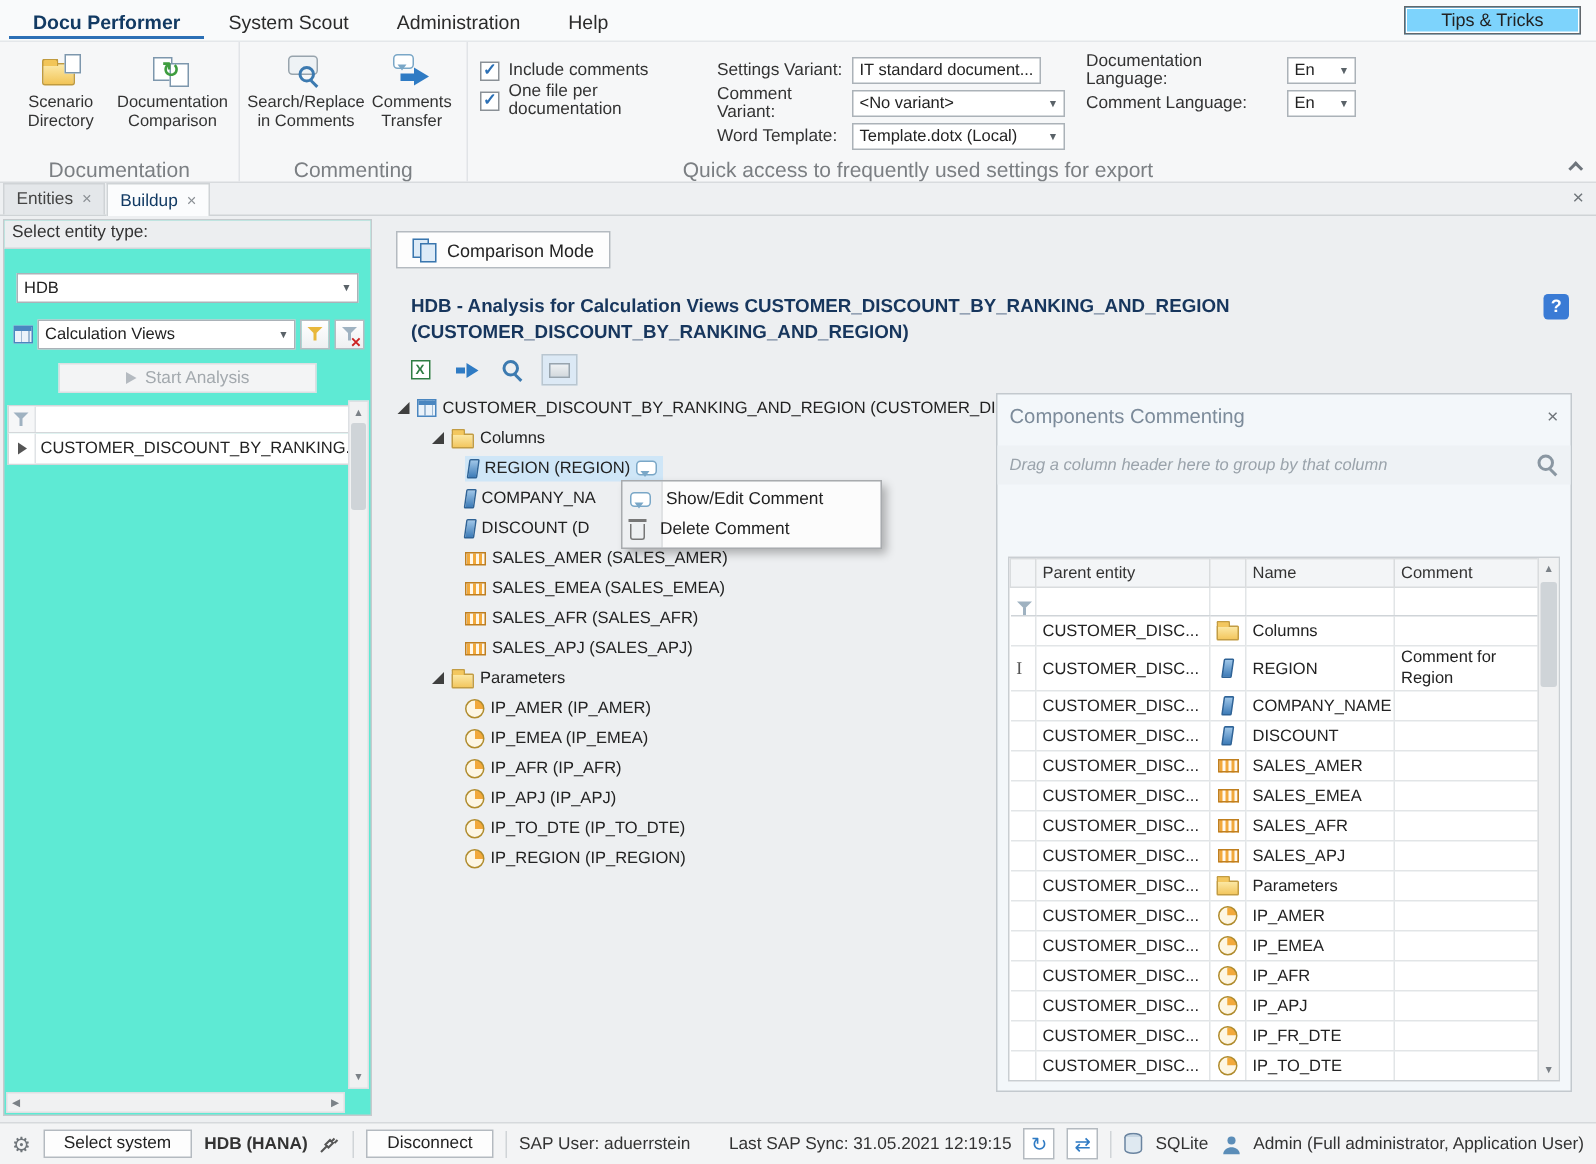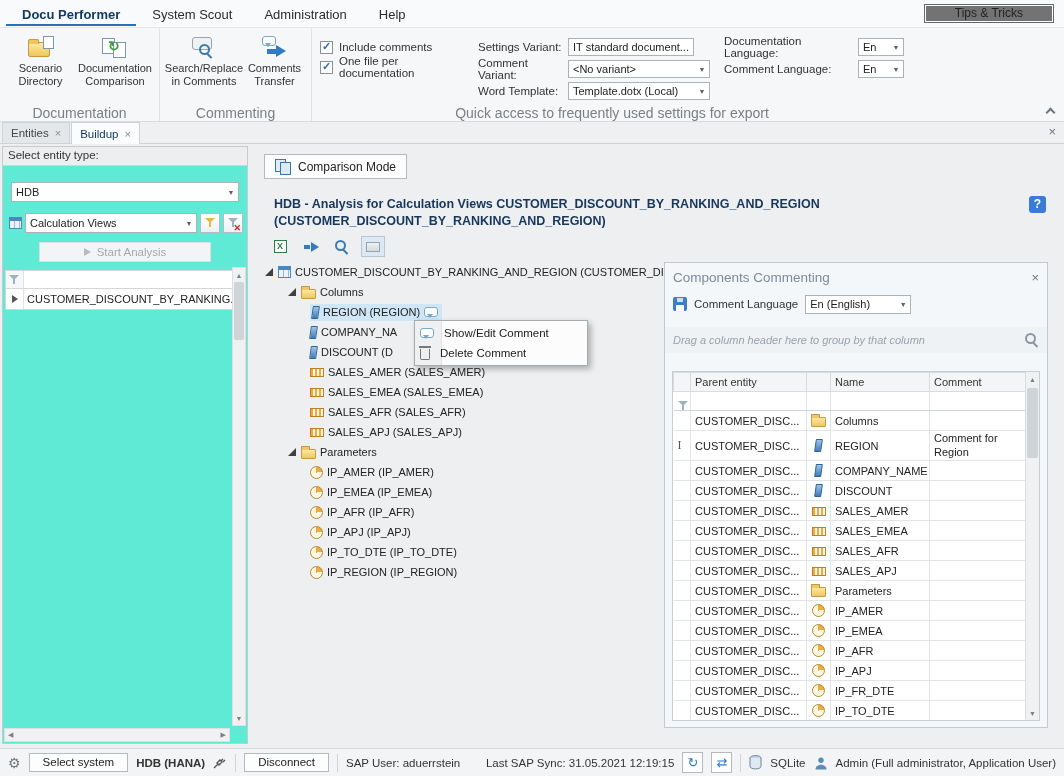--- a/index.html
+++ b/index.html
@@ -5,22 +5,22 @@
   * { margin:0; padding:0; box-sizing:border-box; }
   html,body { width:1064px; height:776px; overflow:hidden; background:#fff;
     font-family:"Liberation Sans", sans-serif; font-size:12px; color:#222; }
   #app { position:relative; width:1064px; height:776px; background:#edeff1; }
 
   
   .menubar { position:absolute; top:0; left:0; right:0; height:28px; background:#f9fafb;
     border-bottom:1px solid #e4e7ea; display:flex; align-items:center; padding:0 6px; }
   .menu-item { padding:5px 16px 4px; font-size:13px; color:#2b2b2b; cursor:default; }
   .menu-item.active { font-weight:bold; color:#123a63; border-bottom:2px solid #2b6fb5; padding-bottom:2px; }
-  .tips-btn { margin-left:auto; margin-right:4px; border:1px solid #62676c; background:#737373;
-    padding:1px 30px 2px; font-size:12px; color:#222; box-shadow:inset 0 0 0 1px #fff; }
+  .tips-btn { margin-left:auto; margin-right:4px; border:1px solid #62676c; background:#7dd3fc;
+    padding:1px 24px 2px; font-size:12px; color:#222; box-shadow:inset 0 0 0 1px #fff; }
 
   
   .ribbon { position:absolute; top:28px; left:0; right:0; height:94px; background:#f6f7f8;
     border-bottom:1px solid #d8dbde; display:flex; }
   .rgroup { display:flex; flex-direction:column; border-right:1px solid #e1e4e7; }
   .rgroup-content { flex:1; display:flex; align-items:flex-start; padding:4px 8px 0; gap:6px; }
   .rgroup-label { height:17px; text-align:center; font-size:14px; color:#7b7f83; padding-top:1px; }
   .bigbtn { width:72px; display:flex; flex-direction:column; align-items:center; gap:2px;
     font-size:11px; color:#333; text-align:center; line-height:1.15; padding:2px 0; }
   .bic { position:relative; width:30px; height:26px; display:block; }
@@ -483,28 +483,20 @@
           <span class="ic ic-trash"></span>
           <span>Delete Comment</span>
         </div>
       </div>
 
       <div class="right-panel">
         <div class="rp-header">
           <span>Components Commenting</span>
           <span class="x">×</span>
         </div>
-        <div class="rp-lang">
-          <span class="ic ic-save"></span>
-          <span>Comment Language</span>
-          <span class="combo" style="width:106px;height:19px">
-            <span>En (English)</span>
-            <span class="arr">▼</span>
-          </span>
-        </div>
         <div class="rp-groupbar">
           <span>Drag a column header here to group by that column</span>
           <span class="ic-mag gray"></span>
         </div>
         <div class="rp-tablewrap">
           <table class="rp-table">
             <colgroup>
                 <col class="c-ind">
                 <col class="c-parent">
                 <col class="c-icon">

